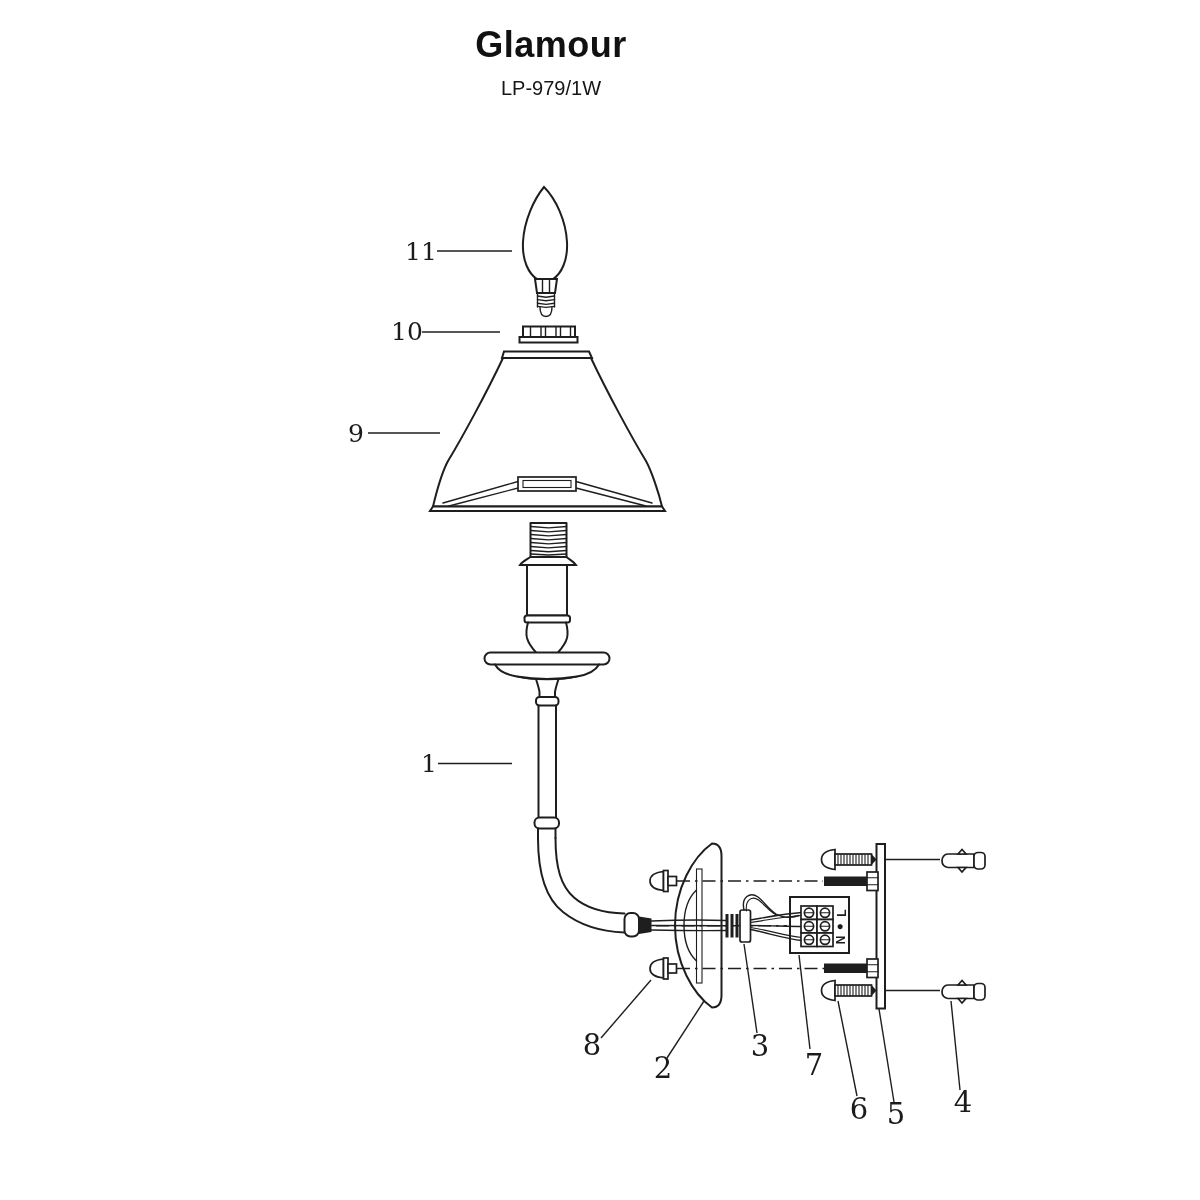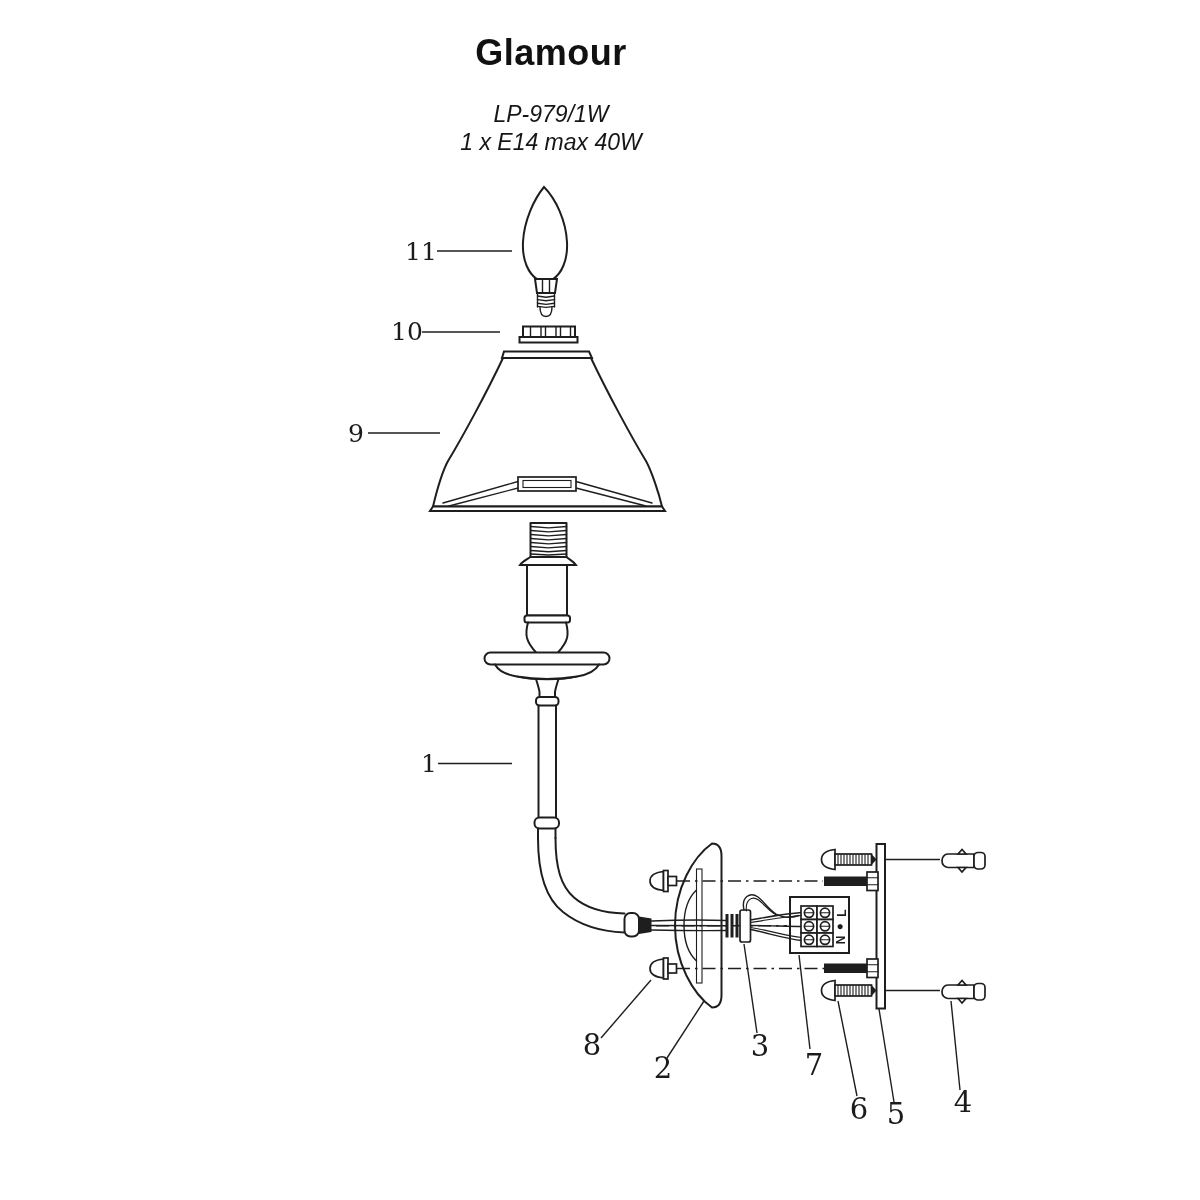--- a/index.html
+++ b/index.html
@@ -1,21 +1,21 @@
 <!DOCTYPE html>
 <html><head>
 <meta charset="utf-8">
 <style>
   html,body{margin:0;padding:0;background:#ffffff;}
   .stage{position:relative;width:1200px;height:1200px;background:#ffffff;overflow:hidden;
          font-family:"Liberation Sans",sans-serif;color:#1d1d1d;}
-  .header{position:absolute;left:251px;top:12px;width:600px;text-align:center;}
+  .header{position:absolute;left:251px;top:4px;width:600px;text-align:center;}
   .header .title{margin:0;padding-top:22px;font-size:36px;font-weight:bold;line-height:38px;
                  letter-spacing:0.5px;color:#111;}
-  .header .specs{margin-top:29px;font-size:23px;line-height:27.5px;color:#161616;font-style:italic;}
+  .header .specs{margin-top:11px;font-size:20px;line-height:27.5px;color:#161616;}
   svg.diagram{position:absolute;left:0;top:0;width:1200px;height:1200px;}
   .ln{stroke:#1e1e1e;fill:none;stroke-width:2;stroke-linecap:round;}
   .ln-thin{stroke:#1e1e1e;fill:none;stroke-width:1.4;stroke-linecap:round;}
   .ln-fine{stroke:#1e1e1e;fill:none;stroke-width:1.1;stroke-linecap:round;}
   .wfill{fill:#ffffff;stroke:#1e1e1e;stroke-width:2;}
   .wfill-thin{fill:#ffffff;stroke:#1e1e1e;stroke-width:1.7;}
   .dark{fill:#1e1e1e;stroke:none;}
   .dash{stroke:#1e1e1e;fill:none;stroke-width:1.6;stroke-dasharray:13 5 2.5 5;}
   .leader{stroke:#1e1e1e;fill:none;stroke-width:1.4;}
   .plabel{font-family:"DejaVu Serif",serif;fill:#1b1b1b;}
@@ -25,21 +25,20 @@
 </style>
 </head>
 <body>
 
 <div class="stage">
 
   <div class="header">
     <div class="title">Glamour</div>
     <div class="specs">
       <div>LP-979/1W</div>
-      <div>1 x E14 max 40W</div>
     </div>
   </div>
 
   <svg class="diagram" viewBox="0 0 1200 1200">
 
     <g>
       <path class="dash" d="M677 881 H823"></path>
       <path class="dash" d="M677 968.5 H825"></path>
       <path class="dash" d="M656 925.8 H787"></path>
     </g>

